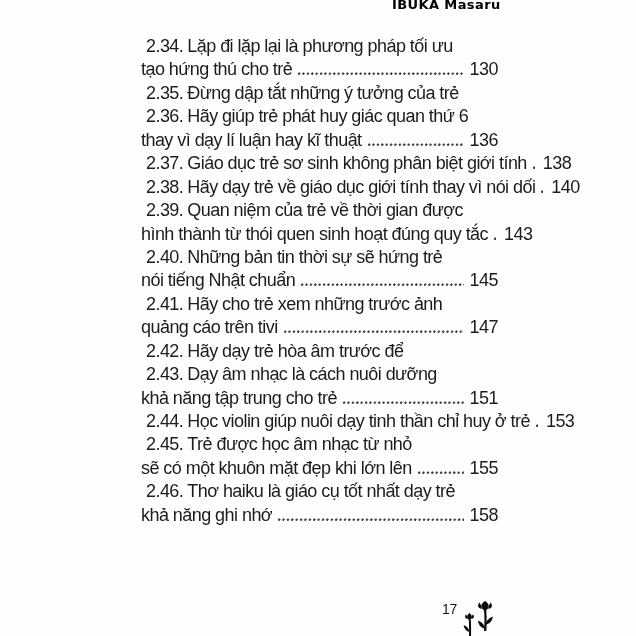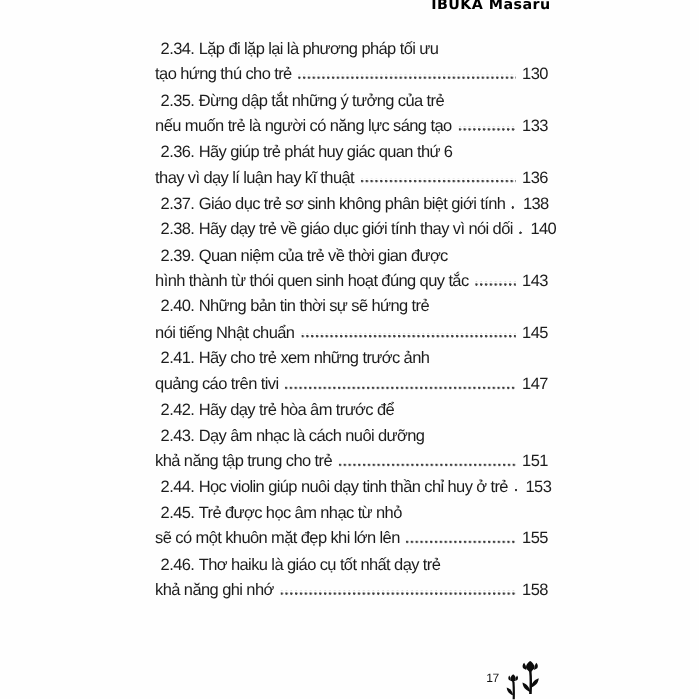--- a/index.html
+++ b/index.html
@@ -32,21 +32,21 @@
     position: absolute;
     top: 36px;
     left: 141px;
     width: 357px;
   }
   .entry { margin: 0; }
   .line {
     display: flex;
     align-items: baseline;
     height: 23.45px;
-    font-size: 15px;
+    font-size: 18px;
     letter-spacing: -0.55px;
     white-space: nowrap;
     color: #1c1c1c;
   }
   .line.first { padding-left: 5px; }
   .txt { flex: 0 0 auto; }
   .num { margin-right: 4px; }
   .leader {
     flex: 1 1 auto;
     min-width: 4px;
@@ -60,23 +60,22 @@
   }
   .pagenum { flex: 0 0 auto; }
   .footer {
     position: absolute;
     top: 601px;
     left: 442px;
     display: flex;
     align-items: flex-start;
   }
   .folio {
-    font-size: 11px;
+    font-size: 14px;
     color: #141414;
-    margin-top: 10px;
     margin-right: 3px;
     letter-spacing: -0.3px;
   }
   .plant { display: block; }
 </style>
 </head>
 <body>
 
 <div class="page">
 
@@ -89,25 +88,20 @@
         </div>
         <div class="line cont">
           <span class="txt"><span>tạo hứng thú cho trẻ</span></span>
           <span class="leader"></span>
           <span class="pagenum">130</span>
         </div>
       </div>
       <div class="entry">
         <div class="line first">
           <span class="txt"><span class="num">2.35.</span><span>Đừng dập tắt những ý tưởng của trẻ</span></span>
-        </div>
-        <div class="line cont">
-          <span class="txt"><span>nếu muốn trẻ là người có năng lực sáng tạo</span></span>
-          <span class="leader"></span>
-          <span class="pagenum">133</span>
         </div>
       </div>
       <div class="entry">
         <div class="line first">
           <span class="txt"><span class="num">2.36.</span><span>Hãy giúp trẻ phát huy giác quan thứ 6</span></span>
         </div>
         <div class="line cont">
           <span class="txt"><span>thay vì dạy lí luận hay kĩ thuật</span></span>
           <span class="leader"></span>
           <span class="pagenum">136</span>

